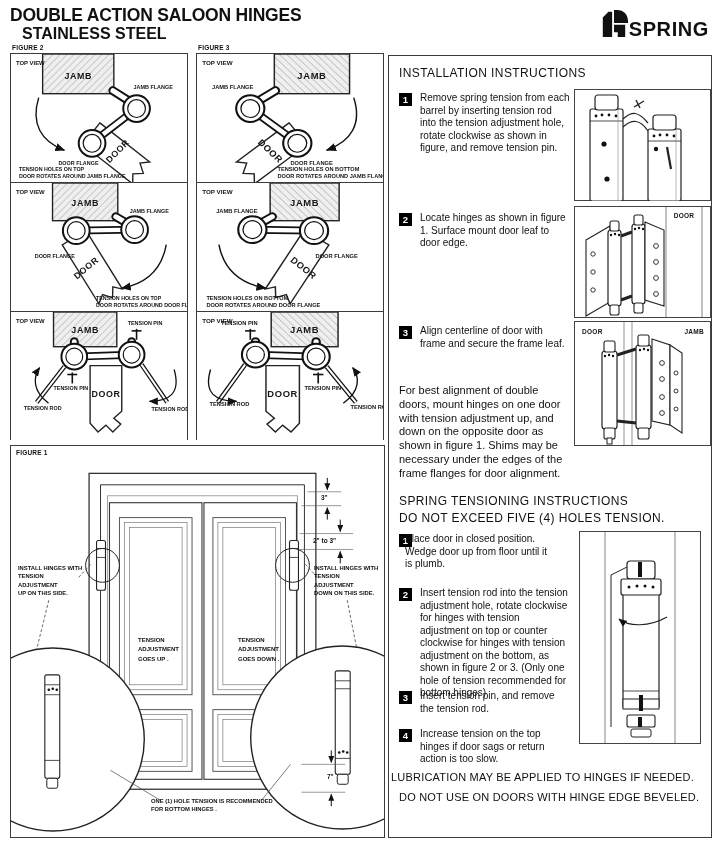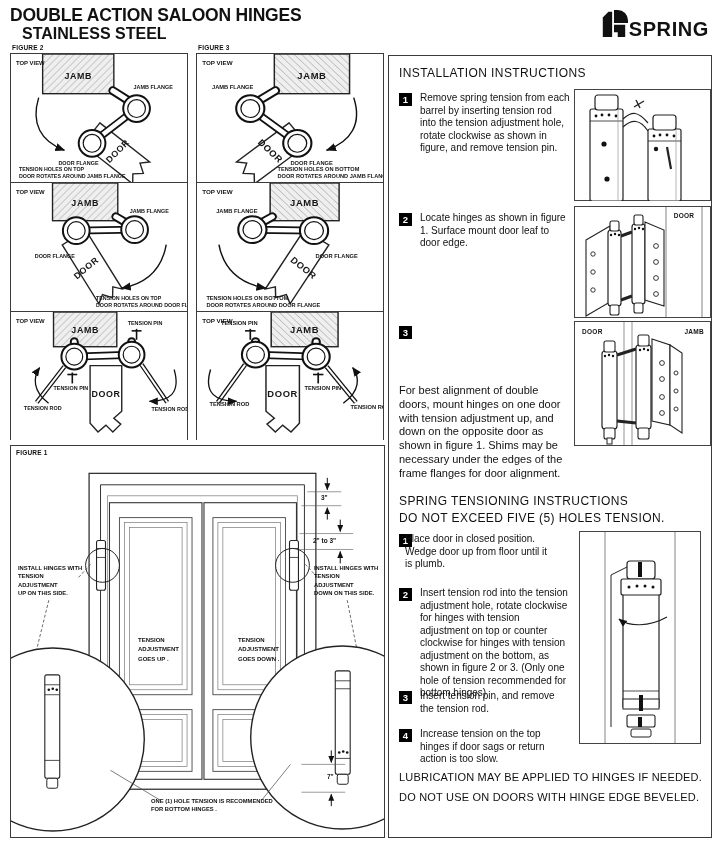--- a/index.html
+++ b/index.html
@@ -359,20 +359,21 @@
 
     <div class="h1" style="left:10px;top:10px">INSTALLATION INSTRUCTIONS</div>
 
     <div class="badge" style="left:10px;top:37px">1</div>
     <div class="steptext" style="left:31px;top:36px;width:150px">Remove spring tension from each barrel by inserting tension rod into the tension adjustment hole, rotate clockwise as shown in figure, and remove tension pin.</div>
 
     <div class="badge" style="left:10px;top:157px">2</div>
     <div class="steptext" style="left:31px;top:156px;width:150px">Locate hinges as shown in figure 1. Surface mount door leaf to door edge.</div>
 
     <div class="badge" style="left:10px;top:270px">3</div>
+    <div class="steptext" style="left:31px;top:269px;width:150px">Align centerline of door with frame and secure the frame leaf.</div>
 
     <div class="note" style="left:10px;top:328px;width:172px">For best alignment of double doors, mount hinges on one door with tension adjustment up, and down on the opposite door as shown in figure 1. Shims may be necessary under the edges of the frame flanges for door alignment.</div>
 
     <div class="stepfig" style="left:185px;top:33px">
       <svg width="137" height="112" viewBox="0 0 137 112">
         <rect x="0.5" y="0.5" width="136" height="111" fill="#fff" stroke="#444" stroke-width="1"></rect>
         <rect x="16" y="20" width="33" height="92" rx="2" fill="#fff" stroke="#222" stroke-width="1.2"></rect>
         <rect x="21" y="6" width="23" height="15" rx="3" fill="#fff" stroke="#222" stroke-width="1.2"></rect>
         <line x1="16" y1="32" x2="49" y2="32" stroke="#222" stroke-width="0.8"></line>
         <circle cx="22" cy="27" r="1.4" fill="#111"></circle>
@@ -461,21 +462,21 @@
         <circle cx="88" cy="92" r="2.4" fill="none" stroke="#222" stroke-width="0.9"></circle>
         <circle cx="102" cy="52" r="2" fill="none" stroke="#222" stroke-width="0.9"></circle>
         <circle cx="102" cy="70" r="2" fill="none" stroke="#222" stroke-width="0.9"></circle>
         <circle cx="102" cy="88" r="2" fill="none" stroke="#222" stroke-width="0.9"></circle>
         <text class="s65" x="8" y="13">DOOR</text>
         <text class="s65" x="130" y="13" text-anchor="end">JAMB</text>
       </svg>
     </div>
 
     <div class="h1" style="left:10px;top:438px">SPRING TENSIONING INSTRUCTIONS</div>
-    <div class="h1" style="left:10px;top:455px">DO NOT EXCEED FIVE (5) HOLES TENSION.</div>
+    <div class="h1" style="left:10px;top:455px">DO NOT EXCEED FIVE (4) HOLES TENSION.</div>
 
     <div class="badge" style="left:10px;top:478px">1</div>
     <div class="steptext" style="left:16px;top:477px;width:150px">Place door in closed position. Wedge door up from floor until it is plumb.</div>
 
     <div class="badge" style="left:10px;top:532px">2</div>
     <div class="steptext" style="left:31px;top:531px;width:150px">Insert tension rod into the tension adjustment hole, rotate clockwise for hinges with tension adjustment on top or counter clockwise for hinges with tension adjustment on the bottom, as shown in figure 2 or 3. (Only one hole of tension recommended for bottom hinges)</div>
 
     <div class="badge" style="left:10px;top:635px">3</div>
     <div class="steptext" style="left:31px;top:634px;width:150px">Insert tension pin, and remove the tension rod.</div>
 
@@ -500,17 +501,17 @@
         <path d="M88,86 C70,96 50,96 40,88" fill="none" stroke="#222" stroke-width="1.2" marker-end="url(#ah)"></path>
         <line x1="44" y1="160" x2="80" y2="160" stroke="#222" stroke-width="0.8"></line>
         <rect x="44" y="168" width="36" height="10" fill="#fff" stroke="#222" stroke-width="1"></rect>
         <rect x="60" y="164" width="4" height="16" fill="#111"></rect>
         <rect x="48" y="184" width="28" height="12" rx="2" fill="#fff" stroke="#222" stroke-width="1.1"></rect>
         <rect x="59" y="186" width="4" height="10" fill="#111"></rect>
         <rect x="52" y="198" width="20" height="8" rx="2" fill="#fff" stroke="#222" stroke-width="1"></rect>
       </svg>
     </div>
 
-    <div class="footerline" style="left:10px;top:715px">LUBRICATION MAY BE APPLIED TO HINGES IF NEEDED.</div>
+    <div class="footerline" style="left:2px;top:715px">LUBRICATION MAY BE APPLIED TO HINGES IF NEEDED.</div>
     <div class="footerline" style="left:10px;top:735px">DO NOT USE ON DOORS WITH HINGE EDGE BEVELED.</div>
   </div>
 
 </div>
 
 </body></html>

